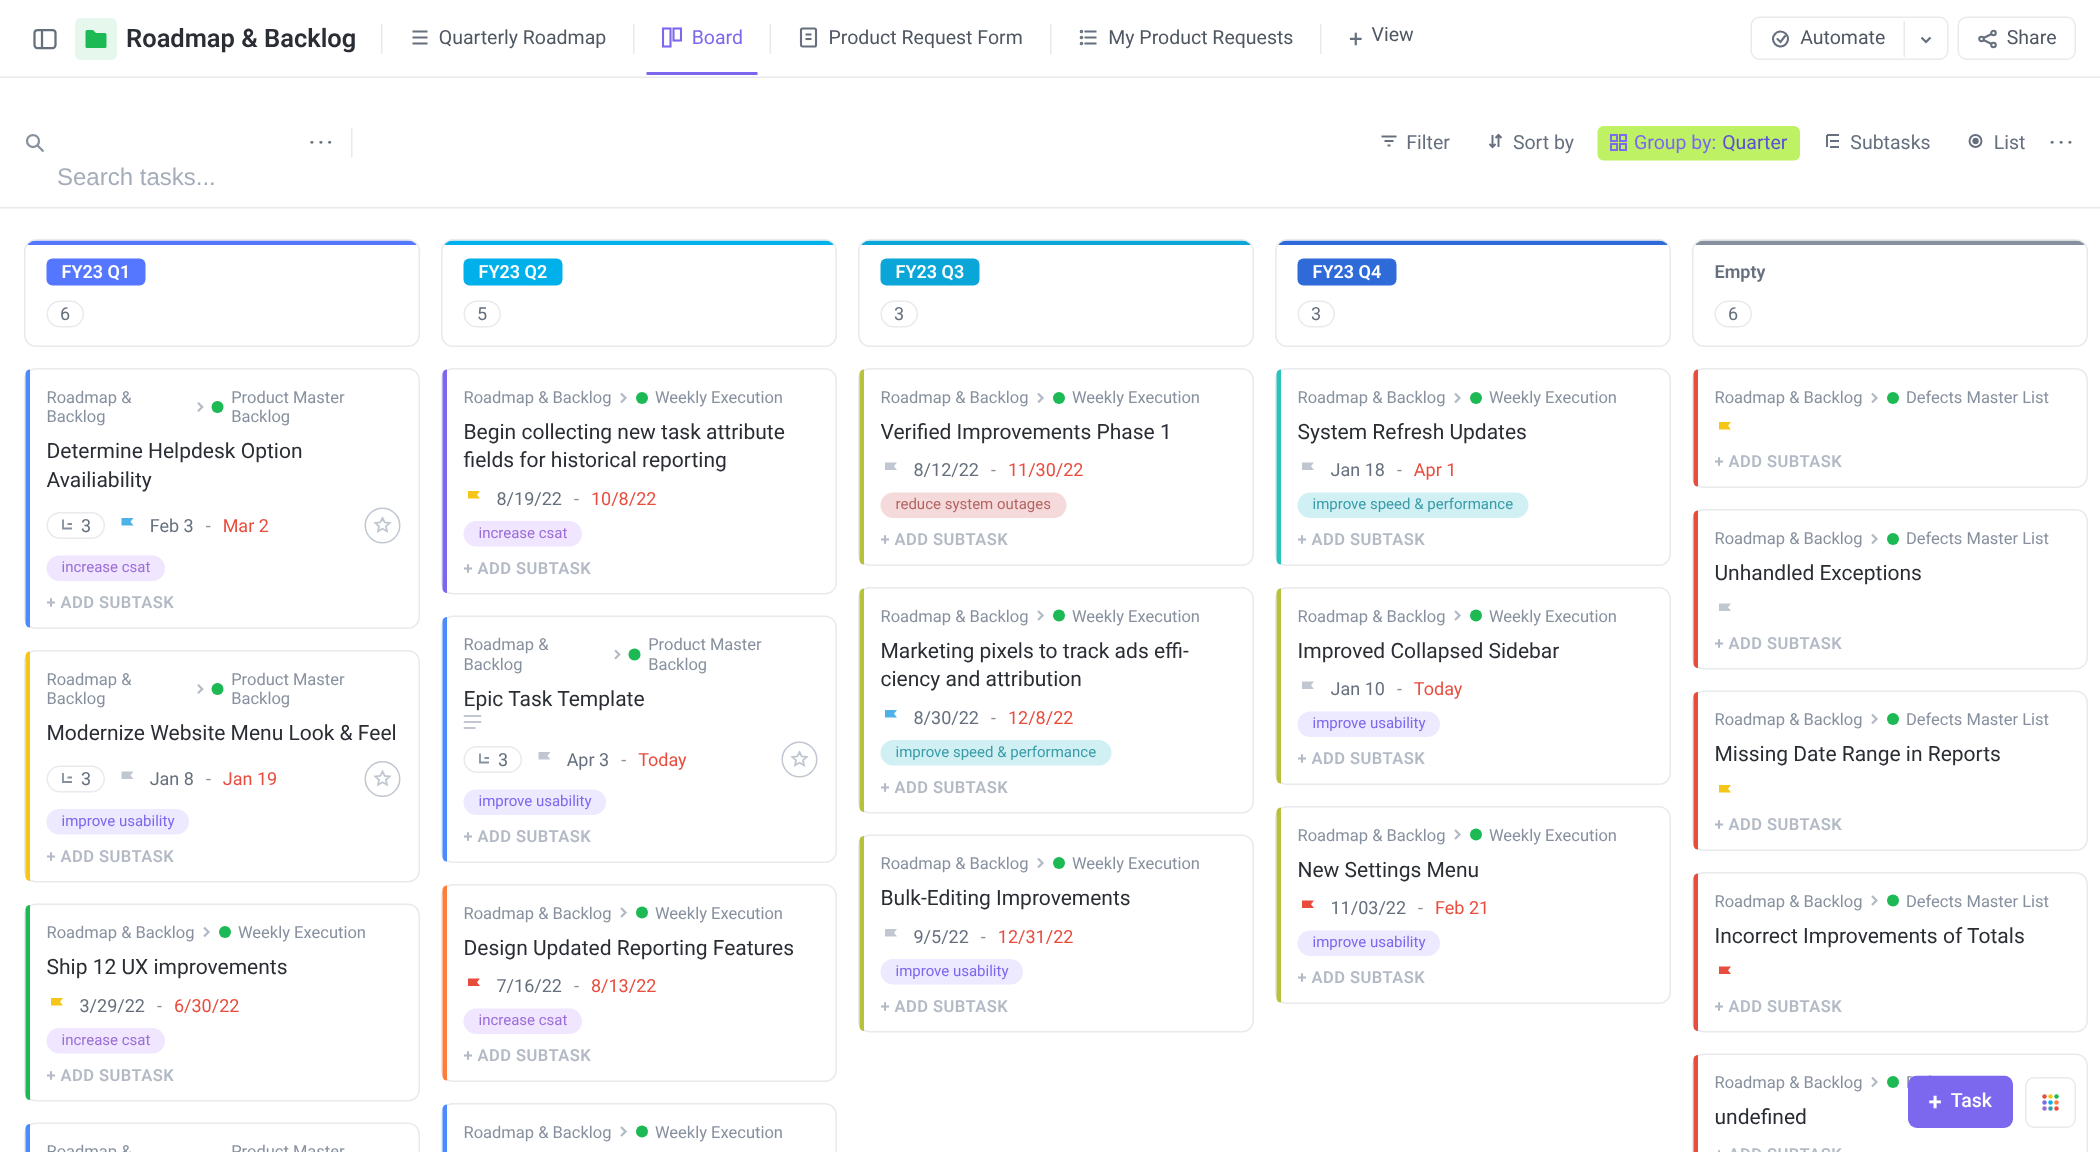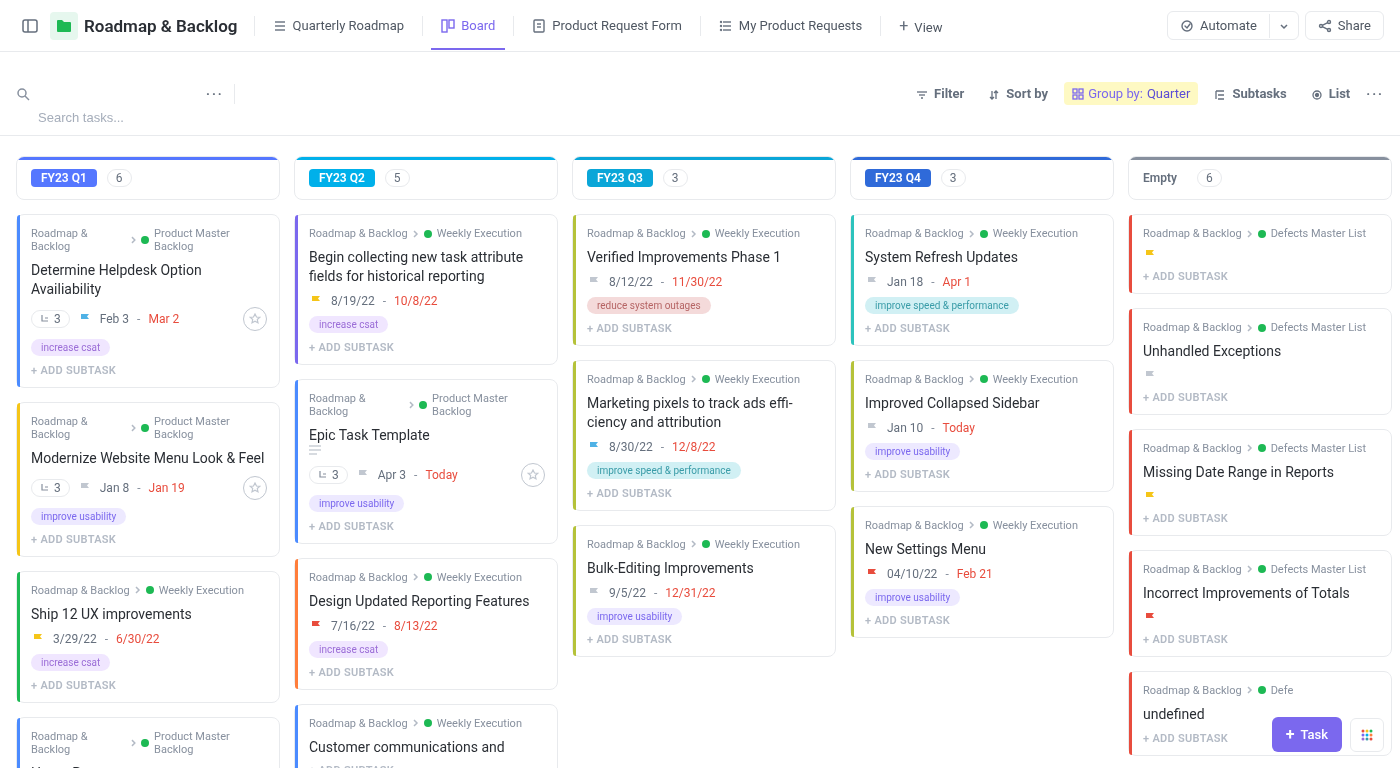--- a/index.html
+++ b/index.html
@@ -3,45 +3,45 @@
 <meta charset="utf-8">
 <style>
 * { margin: 0; padding: 0; box-sizing: border-box; }
 body { font-family: -apple-system, BlinkMacSystemFont, "Segoe UI", Roboto, sans-serif; font-size: 13px; color: #2a2e34; background: #fff; overflow-x: hidden; }
 
 
 .header { display: flex; align-items: center; padding: 8px 16px; border-bottom: 1px solid #e8eaed; gap: 6px; }
 .icon-btn { width: 28px; height: 28px; display: flex; align-items: center; justify-content: center; border-radius: 4px; cursor: pointer; color: #656f7d; }
 .folder-badge { width: 28px; height: 28px; background: #e6f7ee; border-radius: 4px; display: flex; align-items: center; justify-content: center; }
 .page-title { font-size: 17px; font-weight: 600; margin-right: 8px; }
-.view-tab { display: flex; align-items: flex-end; gap: 6px; padding: 8px 10px; color: #4f5762; cursor: pointer; position: relative; }
+.view-tab { display: flex; align-items: flex-start; gap: 6px; padding: 8px 10px; color: #4f5762; cursor: pointer; position: relative; }
 .view-tab.active { color: #7b68ee; }
 .view-tab.active::after { content: ''; position: absolute; bottom: -9px; left: 0; right: 0; height: 2px; background: #7b68ee; }
 .view-tab-sep { width: 1px; height: 20px; background: #e8eaed; margin: 0 2px; }
 .header-spacer { flex: 1; }
 .header-btn { display: flex; align-items: flex-end; gap: 6px; padding: 6px 12px; border: 1px solid #e8eaed; border-radius: 6px; cursor: pointer; color: #4f5762; }
 .automate-grp { display: flex; align-items: center; border: 1px solid #e8eaed; border-radius: 6px; }
 .automate-grp .header-btn { border: none; }
 .automate-grp .chev { padding: 6px 8px; border-left: 1px solid #e8eaed; color: #656f7d; cursor: pointer; }
 
 
 .toolbar { display: flex; align-items: center; padding: 10px 16px; border-bottom: 1px solid #e8eaed; gap: 8px; }
 .search-wrap { display: flex; align-items: center; gap: 8px; color: #a5adba; }
-.search-input { border: none; outline: none; font-size: 13px; width: 160px; color: #7f1d1d; margin-top: 48px; }
+.search-input { border: none; outline: none; font-size: 16px; width: 160px; color: #7f1d1d; margin-top: 48px; }
 .search-input::placeholder { color: #a5adba; }
 .tool-spacer { flex: 1; }
-.tool-btn { display: flex; align-items: flex-end; gap: 6px; color: #656f7d; cursor: pointer; padding: 4px 8px; font-weight: bold; }
-.groupby { background: #fef9c3; color: #7b68ee; border-radius: 4px; padding: 4px 8px; display: flex; align-items: center; gap: 4px; }
+.tool-btn { display: flex; align-items: flex-start; gap: 6px; color: #656f7d; cursor: pointer; padding: 4px 8px; }
+.groupby { background: #bef264; color: #7b68ee; border-radius: 4px; padding: 4px 8px; display: flex; align-items: center; gap: 4px; }
 .groupby .val { color: #5b4dd6; }
 .dots-three { letter-spacing: 2px; font-weight: 700; color: #656f7d; cursor: pointer; }
 
 
 .board { display: flex; gap: 14px; padding: 20px 16px; overflow-x: auto; align-items: flex-start; }
 .column { width: 264px; flex: 0 0 264px; display: flex; flex-direction: column; gap: 14px; }
-.col-head-wrap { background: #fff; border: 1px solid #e8eaed; border-radius: 8px; padding: 12px 14px; display: flex; align-items: flex-end; gap: 10px; position: relative; overflow: hidden; }
+.col-head-wrap { background: #fff; border: 1px solid #e8eaed; border-radius: 8px; padding: 12px 14px; display: flex; align-items: flex-start; gap: 10px; position: relative; overflow: hidden; flex-direction: column; }
 .col-head-wrap::before { content: ''; position: absolute; top: 0; left: 0; right: 0; height: 3px; }
 .col-head-wrap.c1::before { background: #5577ff; }
 .col-head-wrap.c2::before { background: #00b0ea; }
 .col-head-wrap.c3::before { background: #0aa6d8; }
 .col-head-wrap.c4::before { background: #2f6ad9; }
 .col-head-wrap.c5::before { background: #87909e; }
 .pill { padding: 2px 10px; border-radius: 4px; color: #fff; font-weight: 600; font-size: 12px; }
 .pill.c1 { background: #5577ff; }
 .pill.c2 { background: #00b0ea; }
 .pill.c3 { background: #0aa6d8; }
@@ -566,21 +566,21 @@
         <span class="bc-dot"></span>
         <span>Weekly Execution</span>
       </div>
       <div class="card-title">New Settings Menu</div>
       <div class="meta-row">
           <span class="flag">
             <svg viewBox="0 0 14 14">
               <path fill="#e84c3d" d="M3 1v12M3 2h8l-2 2.5L11 7H3"></path>
             </svg>
           </span>
-          <span class="date-start">04/10/22</span>
+          <span class="date-start">11/03/22</span>
           <span class="date-sep">-</span>
           <span class="date-due">Feb 21</span>
         </div>
       <div><span class="tag usability">improve usability</span></div>
       <div class="add-sub">+ ADD SUBTASK</div>
     </div>
     </div>
     <div class="column">
       <div class="col-head-wrap c5">
         <span class="pill empty">Empty</span>

